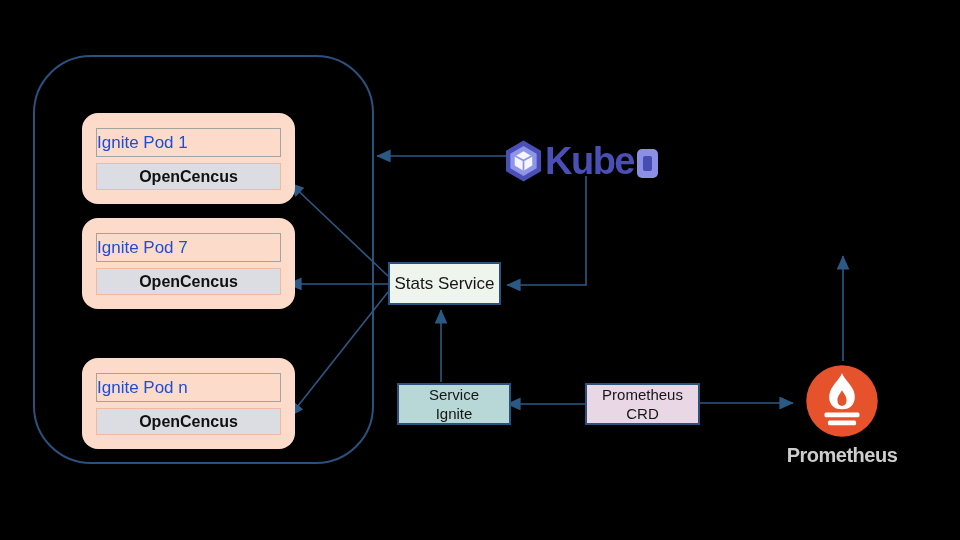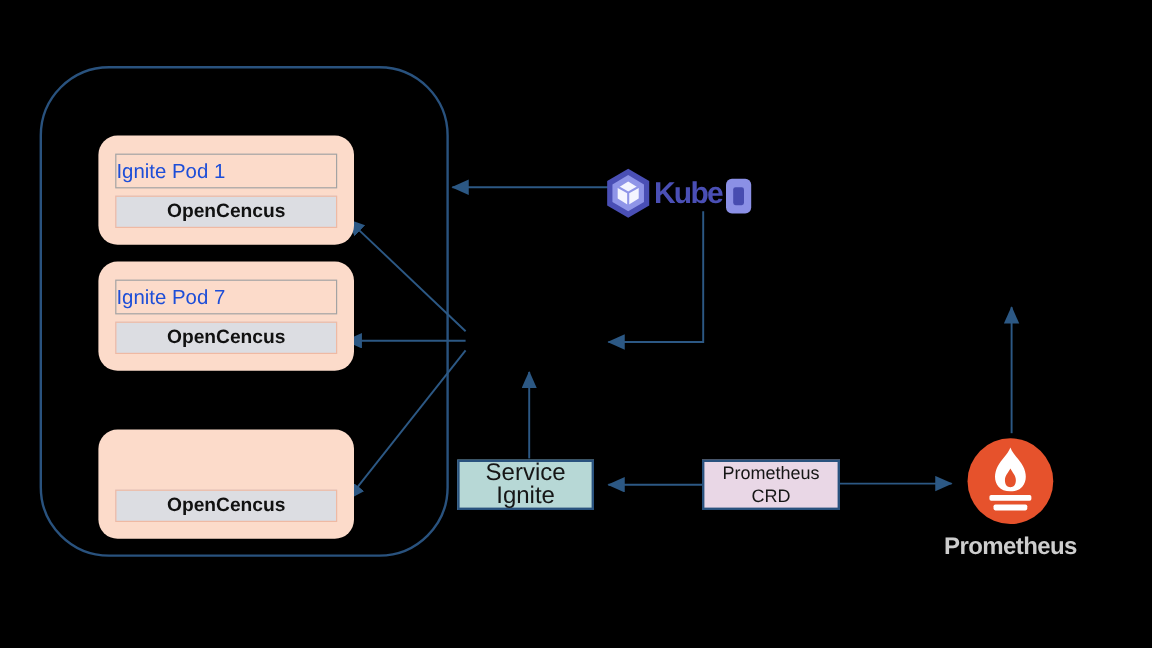--- a/index.html
+++ b/index.html
@@ -28,26 +28,26 @@
     background:#dcdde2;border:1px solid #efb9a3;text-align:center;line-height:25px;
     font-size:16px;font-weight:bold;color:#111;
   }
   
   .node{
     position:absolute;z-index:2;border:2px solid #29527e;box-sizing:border-box;
     display:flex;flex-direction:column;align-items:center;justify-content:center;
     color:#161616;text-align:center;
   }
   .node-stats{left:388px;top:262px;width:113px;height:43px;background:#edf5ec;font-size:17px;}
-  .node-monitor{left:381px;top:383px;width:114px;height:42px;background:#b7d8d6;font-size:20px;line-height:19px;}
+  .node-monitor{left:397px;top:383px;width:114px;height:42px;background:#b7d8d6;font-size:15px;line-height:19px;}
   .node-crd{left:585px;top:383px;width:115px;height:42px;background:#e9d7e6;font-size:15px;line-height:19px;}
   
   .kube{position:absolute;left:505px;top:137px;height:47px;display:flex;align-items:center;z-index:2;}
   .kube-text{
-    font-size:25px;font-weight:bold;color:#4a4fb5;letter-spacing:-1.5px;
+    font-size:38px;font-weight:bold;color:#4a4fb5;letter-spacing:-1.5px;
     line-height:44px;margin-left:3px;
   }
   .kube-badge{
     position:relative;width:21px;height:29px;border-radius:5px;background:#8b90e6;
     margin-left:3px;margin-top:6px;
   }
   .kube-badge-inner{position:absolute;left:6px;top:7px;width:9px;height:15px;border-radius:2px;background:#474cb0;}
   
   .grafana{position:absolute;left:786px;top:129px;width:104px;text-align:center;z-index:2;}
   .grafana-label{font-size:26px;font-weight:bold;color:#58595b;margin-top:-6px;letter-spacing:-0.5px;}
@@ -83,23 +83,27 @@
 
   <div class="pod" style="top:113px;">
     <div class="pod-title">Ignite Pod 1</div>
     <div class="pod-comp">OpenCencus</div>
   </div>
   <div class="pod" style="top:218px;">
     <div class="pod-title">Ignite Pod 7</div>
     <div class="pod-comp">OpenCencus</div>
   </div>
   <div class="pod" style="top:358px;">
+    <div class="pod-title">Ignite Pod n</div>
     <div class="pod-comp">OpenCencus</div>
   </div>
 
+  <div class="node node-stats">
+    <span>Stats Service</span>
+  </div>
   <div class="node node-monitor">
     <span>Service</span>
     <span>Ignite</span>
   </div>
   <div class="node node-crd">
     <span>Prometheus</span>
     <span>CRD</span>
   </div>
 
   <div class="kube">

